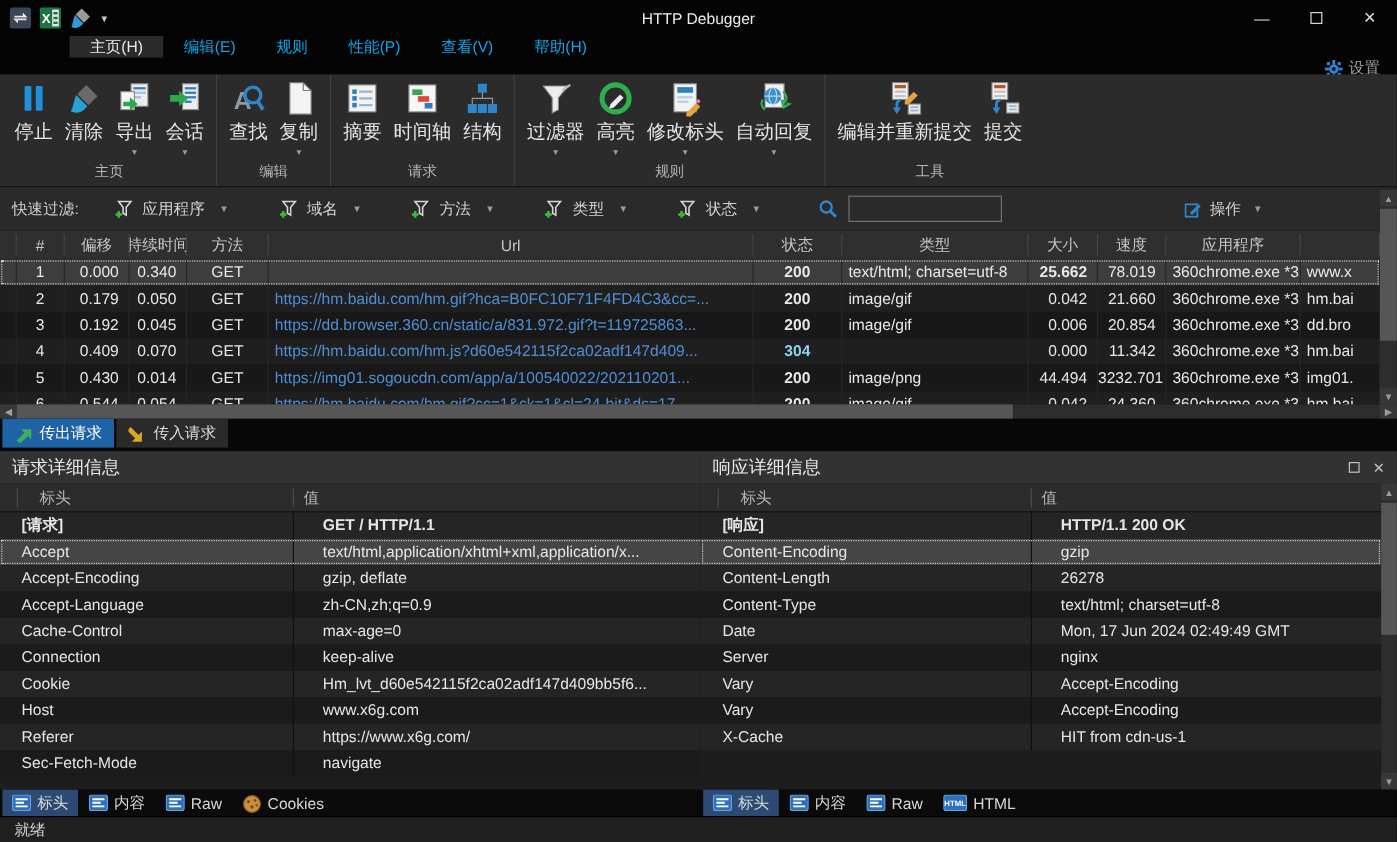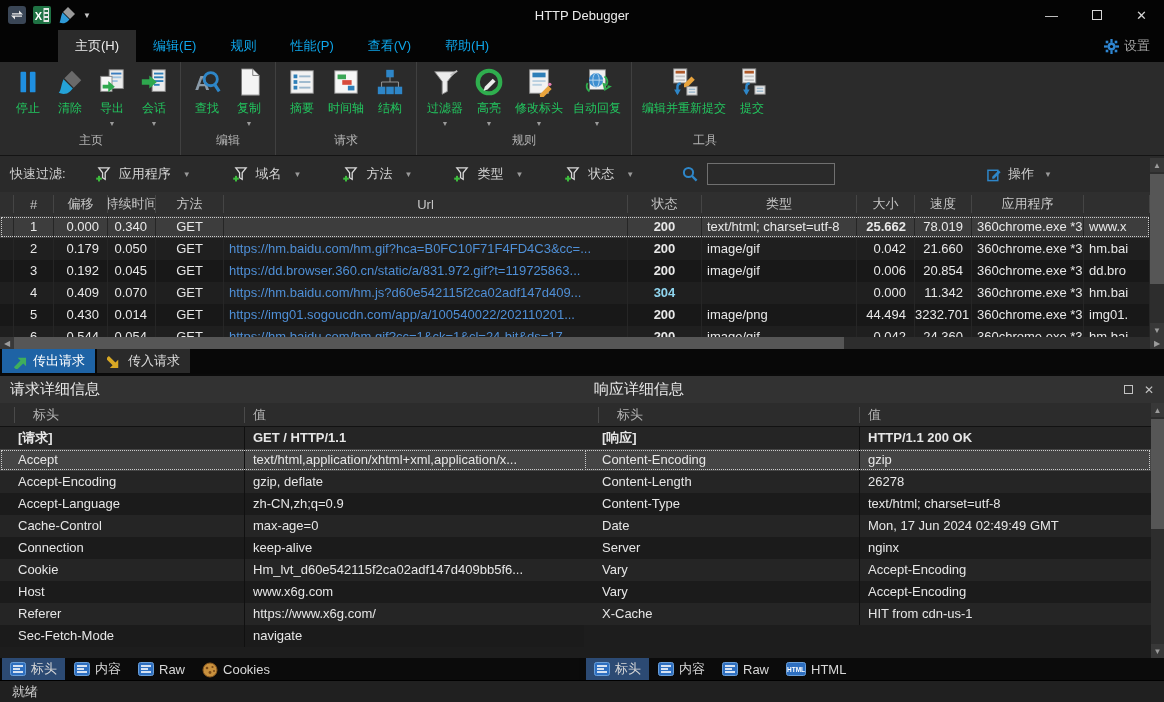--- a/index.html
+++ b/index.html
@@ -12,33 +12,33 @@
   #titlebar { top:0; left:0; width:1164px; height:30px; background:#040404; display:flex; align-items:center; }
   .qat { display:flex; align-items:center; gap:7px; padding-left:8px; z-index:2; }
   .appicon { width:18px; height:18px; }
   .qat-caret { color:#c8c8c8; font-size:8px; }
   #win-title { position:absolute; left:0; right:0; text-align:center; color:#ececec; font-size:13px; }
   .winctl { margin-left:auto; display:flex; z-index:2; }
   .winbtn { width:45px; height:30px; display:flex; align-items:center; justify-content:center; color:#d6d6d6; font-size:13px; }
   .maxbox { width:10px; height:10px; border:1px solid #d6d6d6; }
 
   
-  #menubar { top:30px; left:0; width:1164px; height:32px; background:#040404; display:flex; align-items:stretch; padding-left:58px; }
+  #menubar { top:30px; left:0; width:1164px; height:32px; background:#040404; display:flex; align-items:stretch; padding-left:58px;flex-direction:column; }
   .menutab { padding:0 17px; display:flex; align-items:center; color:#0ea5e9; }
   .menutab.active { background:#2b2b2b; color:#ececec; }
   #settings-btn { margin-left:auto; display:flex; align-items:center; gap:5px; padding-right:14px; color:#a3a3a3; }
 
   
   #ribbon { top:62px; left:0; width:1164px; height:93px; background:#2b2b2b; display:flex; align-items:stretch; padding-left:2px; }
   .rgroup { display:flex; flex-direction:column; padding:0 5px; }
   .rgroup + .rgroup { border-left:1px solid #404040; }
   .rbtns { display:flex; flex:1; align-items:flex-start; }
   .rbtn { display:flex; flex-direction:column; align-items:center; min-width:42px; padding:5px 5px 0; }
   .ric { width:30px; height:30px; margin-bottom:3px; }
-  .rlabel { font-size:12px; color:#22c55e; white-space:nowrap; }
+  .rlabel { font-size:16px; color:#e5e5e5; white-space:nowrap; }
   .rcaret { font-size:7px; color:#9a9a9a; height:12px; line-height:14px; }
   .rgrouplabel { text-align:center; font-size:12px; color:#b5b5b5; padding:2px 0 6px; }
 
   
   #filterbar { top:155px; left:0; width:1164px; height:37px; background:#2a2a2a; border-top:1px solid #141414;
     display:flex; align-items:center; padding-left:10px; }
   #qf-label { color:#cfcfcf; margin-right:30px; }
   .qf-item { display:flex; align-items:center; gap:8px; margin-right:42px; }
   .qf-ic { width:15px; height:16px; }
   .qf-caret { color:#9a9a9a; font-size:8px; margin-left:4px; }
@@ -87,21 +87,21 @@
   .pmaxbox { width:9px; height:9px; border:1px solid #c2c2c2; }
   .panel-cols { height:24px; background:#2c2c2c; display:flex; align-items:center; color:#b4b4b4; border-bottom:1px solid #121212; }
   .pcol-k { padding-left:18px; border-left:1px solid #4a4a4a; margin-left:14px; height:16px; line-height:16px; }
   .pcol-v { border-left:1px solid #4a4a4a; padding-left:8px; height:16px; line-height:16px; flex:1; }
   .prows { overflow:hidden; }
   .prow { display:flex; height:22px; line-height:22px; color:#e6e6e6; }
   .prow.odd { background:#1b1b1b; } .prow.even { background:#252525; }
   .prow.selected { background:#454545; outline:1px dotted #cccccc; outline-offset:-2px; }
   .prow.bold { font-weight:bold; }
   .pk { padding-left:18px; white-space:nowrap; overflow:hidden; }
-  .pv { flex:1; padding-left:8px; border-left:1px solid #101010; white-space:nowrap; overflow:hidden; }
+  .pv { flex:1; padding-left:24px; border-left:1px solid #101010; white-space:nowrap; overflow:hidden; }
   .panel-vsb { position:absolute; top:27px; right:0; width:13px; bottom:0; background:#2d2d2d; }
 
   
   .btabrow { top:658px; height:22px; background:#0b0b0b; display:flex; align-items:center; gap:1px; }
   #btabs-left { left:2px; width:577px; }
   #btabs-right { left:586px; width:578px; }
   .btab { display:inline-flex; align-items:center; gap:5px; height:22px; padding:0 8px; color:#d8d8d8; }
   .btab.active { background:#2c4a73; }
   .btab-ic { width:16px; height:14px; }
   .btab-ic.wide { width:20px; }

